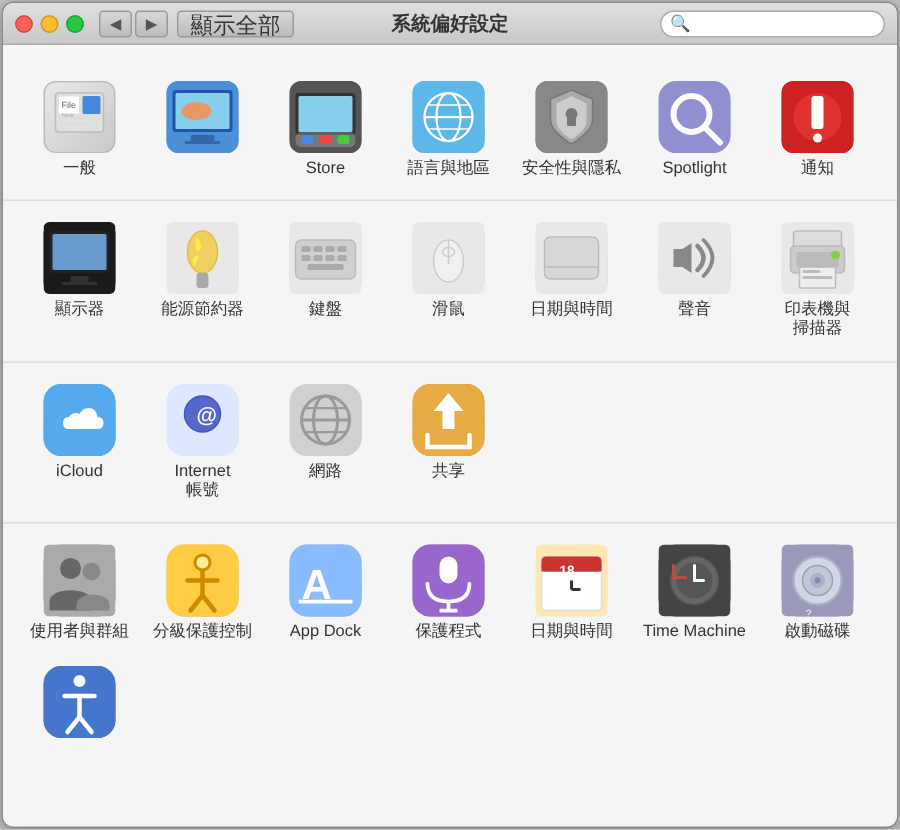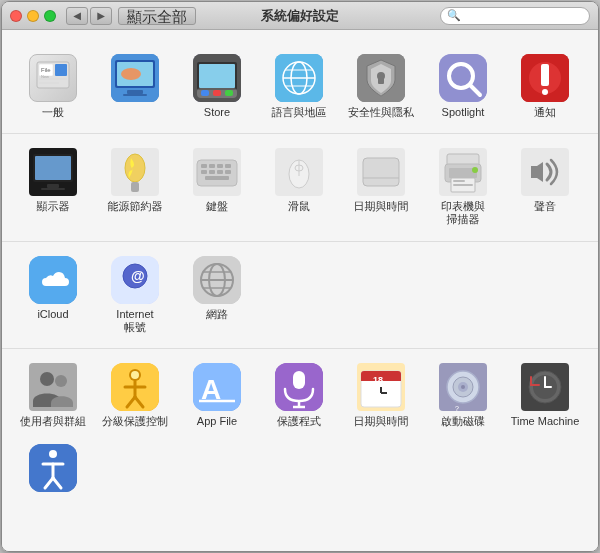--- a/index.html
+++ b/index.html
@@ -454,47 +454,47 @@
             <svg width="48" height="48" viewBox="0 0 48 48">
               <rect width="48" height="48" rx="4" fill="#e8e8e8"></rect>
               <rect x="6" y="10" width="36" height="28" rx="4" fill="#d8d8d8" stroke="#bbb" stroke-width="1"></rect>
               <line x1="6" y1="30" x2="42" y2="30" stroke="#bbb" stroke-width="1"></line>
             </svg>
           </div>
           <span class="icon-label">日期與時間</span>
         </div>
 
         <div class="icon-item">
+          <div class="icon-img icon-sound">
+            <svg width="48" height="48" viewBox="0 0 48 48">
+              <rect width="48" height="48" rx="4" fill="#e8e8e8"></rect>
+              <path d="M16 18 L22 14 L22 34 L16 30 L10 30 L10 18 Z" fill="#888"></path>
+              <path d="M26 16 Q34 24 26 32" fill="none" stroke="#888" stroke-width="3" stroke-linecap="round"></path>
+              <path d="M30 12 Q42 24 30 36" fill="none" stroke="#888" stroke-width="2.5" stroke-linecap="round"></path>
+            </svg>
+          </div>
+          <span class="icon-label">聲音</span>
+        </div>
+
+        <div class="icon-item">
           <div class="icon-img icon-printer">
             <svg width="48" height="48" viewBox="0 0 48 48">
               <rect width="48" height="48" rx="4" fill="#e8e8e8"></rect>
               <rect x="8" y="6" width="32" height="12" rx="2" fill="#ddd" stroke="#bbb" stroke-width="1"></rect>
               <rect x="6" y="16" width="36" height="18" rx="3" fill="#ccc" stroke="#bbb" stroke-width="1"></rect>
               <rect x="10" y="20" width="28" height="10" rx="1" fill="#bbb"></rect>
               <rect x="12" y="30" width="24" height="14" rx="1" fill="#eee" stroke="#bbb" stroke-width="1"></rect>
               <rect x="14" y="32" width="12" height="2" rx="1" fill="#bbb"></rect>
               <rect x="14" y="36" width="20" height="2" rx="1" fill="#bbb"></rect>
               <circle cx="36" cy="22" r="3" fill="#88cc44"></circle>
             </svg>
           </div>
           <span class="icon-label">印表機與<br>掃描器</span>
         </div>
 
-        <div class="icon-item">
-          <div class="icon-img icon-sound">
-            <svg width="48" height="48" viewBox="0 0 48 48">
-              <rect width="48" height="48" rx="4" fill="#e8e8e8"></rect>
-              <path d="M16 18 L22 14 L22 34 L16 30 L10 30 L10 18 Z" fill="#888"></path>
-              <path d="M26 16 Q34 24 26 32" fill="none" stroke="#888" stroke-width="3" stroke-linecap="round"></path>
-              <path d="M30 12 Q42 24 30 36" fill="none" stroke="#888" stroke-width="2.5" stroke-linecap="round"></path>
-            </svg>
-          </div>
-          <span class="icon-label">聲音</span>
-        </div>
-
       </div>
     </div>
 
     <div class="section">
       <div class="icons-grid">
 
         <div class="icon-item">
           <div class="icon-img icon-icloud">
             <svg width="48" height="48" viewBox="0 0 48 48">
               <rect width="48" height="48" rx="12" fill="#55aaee"></rect>
@@ -523,20 +523,30 @@
               <ellipse cx="24" cy="24" rx="8" ry="16" fill="none" stroke="#999" stroke-width="2"></ellipse>
               <line x1="8" y1="24" x2="40" y2="24" stroke="#999" stroke-width="2"></line>
               <line x1="10" y1="16" x2="38" y2="16" stroke="#999" stroke-width="1.5"></line>
               <line x1="10" y1="32" x2="38" y2="32" stroke="#999" stroke-width="1.5"></line>
             </svg>
           </div>
           <span class="icon-label">網路</span>
         </div>
 
 
+        <div class="icon-item">
+          <div class="icon-img icon-sharing">
+            <svg width="48" height="48" viewBox="0 0 48 48">
+              <rect width="48" height="48" rx="12" fill="#e8aa44"></rect>
+              <path d="M24 6 L34 18 L28 18 L28 30 L20 30 L20 18 L14 18 Z" fill="white"></path>
+              <path d="M10 34 L10 42 L38 42 L38 34" fill="none" stroke="white" stroke-width="3" stroke-linecap="round"></path>
+            </svg>
+          </div>
+          <span class="icon-label">共享</span>
+        </div>
 
       </div>
     </div>
 
     <div class="section">
       <div class="icons-grid">
 
         <div class="icon-item">
           <div class="icon-img icon-users">
             <svg width="48" height="48" viewBox="0 0 48 48">
@@ -566,21 +576,21 @@
         </div>
 
         <div class="icon-item">
           <div class="icon-img icon-appstore">
             <svg width="48" height="48" viewBox="0 0 48 48">
               <rect width="48" height="48" rx="12" fill="#88bbff"></rect>
               <text x="8" y="36" font-size="28" font-weight="bold" fill="white" font-family="Arial">A</text>
               <line x1="6" y1="38" x2="42" y2="38" stroke="white" stroke-width="2.5"></line>
             </svg>
           </div>
-          <span class="icon-label">App File</span>
+          <span class="icon-label">App Dock</span>
         </div>
 
         <div class="icon-item">
           <div class="icon-img icon-dictation">
             <svg width="48" height="48" viewBox="0 0 48 48">
               <rect width="48" height="48" rx="12" fill="#9966cc"></rect>
               <rect x="18" y="8" width="12" height="18" rx="6" fill="white"></rect>
               <path d="M10 26 Q10 38 24 38 Q38 38 38 26" fill="none" stroke="white" stroke-width="2.5" stroke-linecap="round"></path>
               <line x1="24" y1="38" x2="24" y2="44" stroke="white" stroke-width="2.5"></line>
               <line x1="18" y1="44" x2="30" y2="44" stroke="white" stroke-width="2.5"></line>
@@ -598,45 +608,45 @@
               <rect x="4" y="14" width="40" height="4" fill="#cc3333"></rect>
               <text x="16" y="20" font-size="9" fill="white" font-weight="bold">18</text>
               <line x1="24" y1="30" x2="24" y2="24" stroke="#333" stroke-width="2"></line>
               <line x1="24" y1="30" x2="30" y2="30" stroke="#333" stroke-width="2"></line>
             </svg>
           </div>
           <span class="icon-label">日期與時間</span>
         </div>
 
         <div class="icon-item">
+          <div class="icon-img icon-timemachine">
+            <svg width="48" height="48" viewBox="0 0 48 48">
+              <rect width="48" height="48" rx="4" fill="#444444"></rect>
+              <circle cx="24" cy="24" r="16" fill="#666" stroke="#555" stroke-width="1"></circle>
+              <circle cx="24" cy="24" r="12" fill="#555"></circle>
+              <line x1="24" y1="24" x2="24" y2="14" stroke="white" stroke-width="2" stroke-linecap="round"></line>
+              <line x1="24" y1="24" x2="30" y2="24" stroke="white" stroke-width="2" stroke-linecap="round"></line>
+              <path d="M10 14 L10 22 L18 22" fill="none" stroke="#cc4444" stroke-width="2" stroke-linecap="round"></path>
+            </svg>
+          </div>
+          <span class="icon-label">Time Machine</span>
+        </div>
+
+        <div class="icon-item">
           <div class="icon-img icon-startup">
             <svg width="48" height="48" viewBox="0 0 48 48">
               <rect width="48" height="48" rx="4" fill="#9999bb"></rect>
               <circle cx="24" cy="24" r="16" fill="#d0d8e8" stroke="#aab0cc" stroke-width="1.5"></circle>
               <circle cx="24" cy="24" r="10" fill="#c0c8d8" stroke="#9aa0b8" stroke-width="1"></circle>
               <circle cx="24" cy="24" r="5" fill="#aab0cc"></circle>
               <circle cx="24" cy="24" r="2" fill="#888aaa"></circle>
               <text x="16" y="48" font-size="7" fill="white">?</text>
             </svg>
           </div>
           <span class="icon-label">啟動磁碟</span>
-        </div>
-
-        <div class="icon-item">
-          <div class="icon-img icon-timemachine">
-            <svg width="48" height="48" viewBox="0 0 48 48">
-              <rect width="48" height="48" rx="4" fill="#444444"></rect>
-              <circle cx="24" cy="24" r="16" fill="#666" stroke="#555" stroke-width="1"></circle>
-              <circle cx="24" cy="24" r="12" fill="#555"></circle>
-              <line x1="24" y1="24" x2="24" y2="14" stroke="white" stroke-width="2" stroke-linecap="round"></line>
-              <line x1="24" y1="24" x2="30" y2="24" stroke="white" stroke-width="2" stroke-linecap="round"></line>
-              <path d="M10 14 L10 22 L18 22" fill="none" stroke="#cc4444" stroke-width="2" stroke-linecap="round"></path>
-            </svg>
-          </div>
-          <span class="icon-label">Time Machine</span>
         </div>
 
         <div class="icon-item">
           <div class="icon-img icon-accessibility">
             <svg width="48" height="48" viewBox="0 0 48 48">
               <rect width="48" height="48" rx="12" fill="#4477cc"></rect>
               <circle cx="24" cy="10" r="4" fill="white"></circle>
               <path d="M14 20 L34 20" stroke="white" stroke-width="3" stroke-linecap="round"></path>
               <path d="M24 20 L24 34" stroke="white" stroke-width="3" stroke-linecap="round"></path>
               <path d="M24 34 L16 44" stroke="white" stroke-width="3" stroke-linecap="round"></path>

